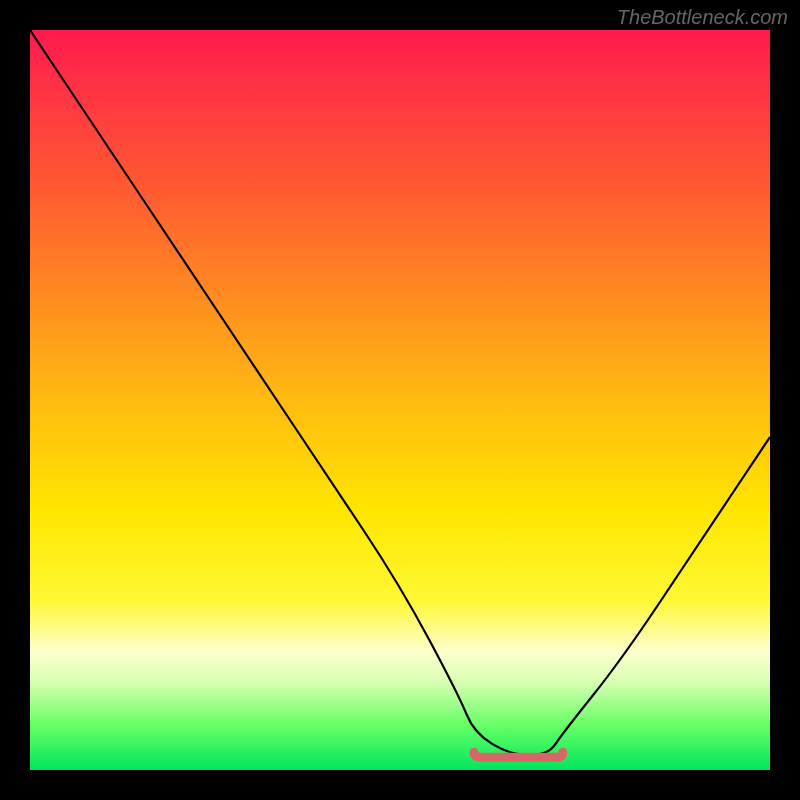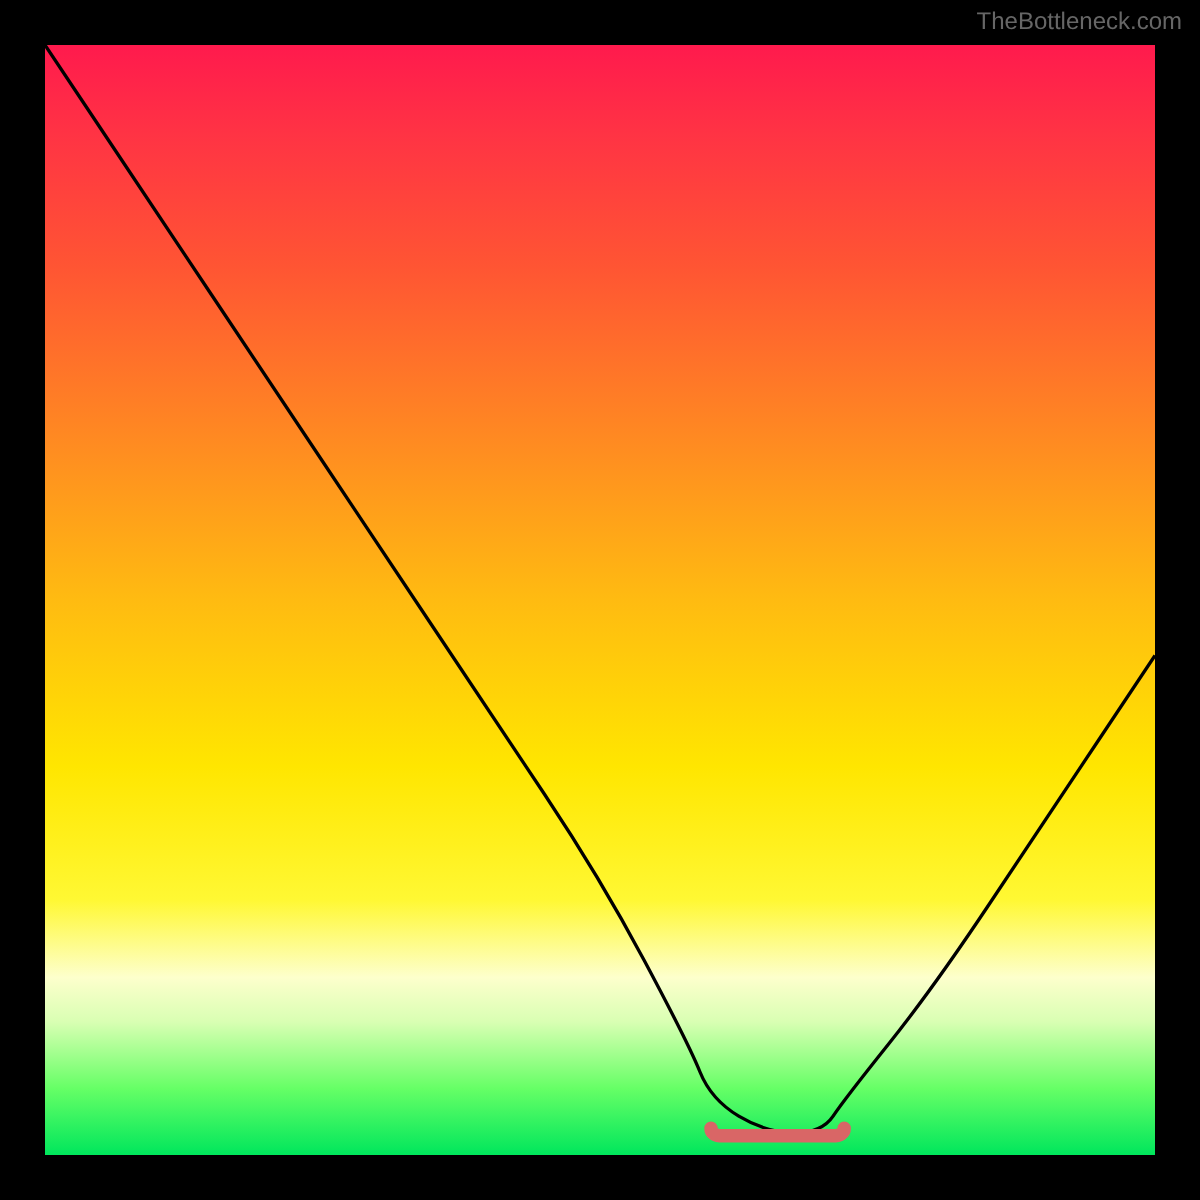--- a/index.html
+++ b/index.html
@@ -9,23 +9,24 @@
     height: 800px;
     background: #000;
     position: relative;
     font-family: Arial, sans-serif;
   }
   .watermark {
     position: absolute;
     top: 6px;
     right: 12px;
     color: #666;
-    font-size: 16px;
+    font-size: 20px;
     font-weight: 500;
     z-index: 10;
+    font-style: italic;
   }
   .plot {
     position: absolute;
     left: 30px;
     top: 30px;
     width: 740px;
     height: 740px;
     background: linear-gradient(to bottom,
       #ff1a4d 0%,
       #ff3344 8%,

